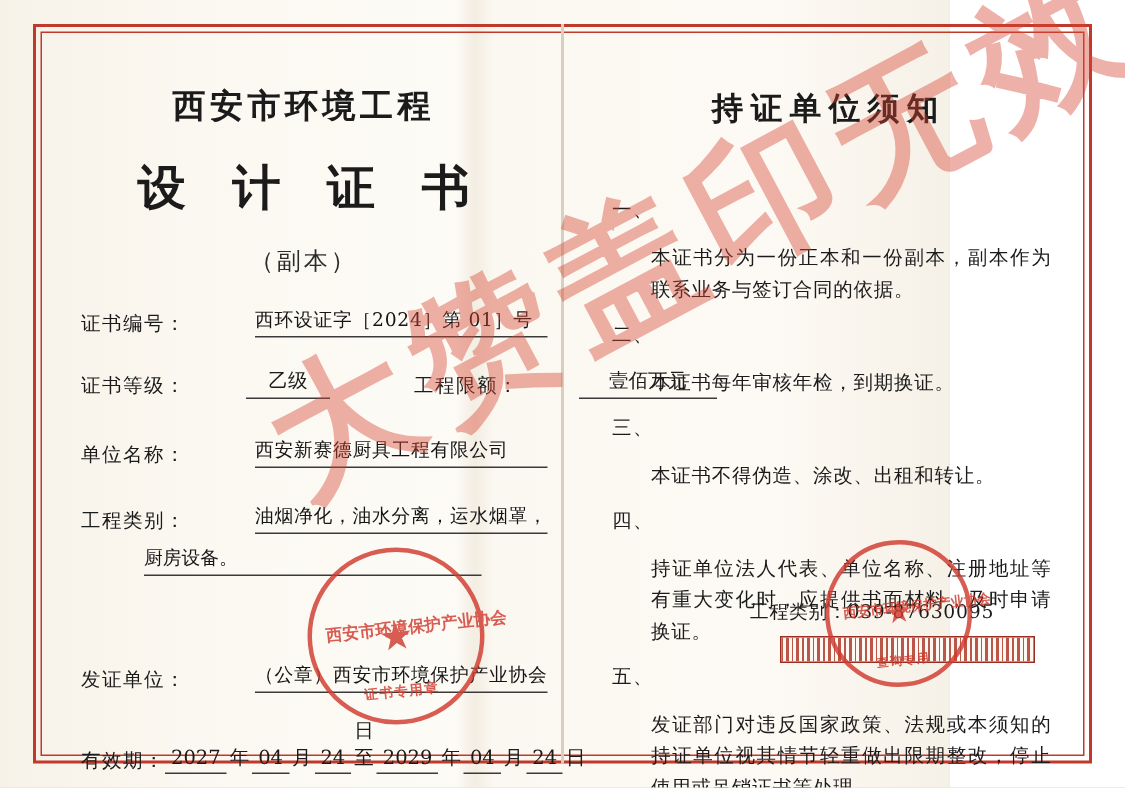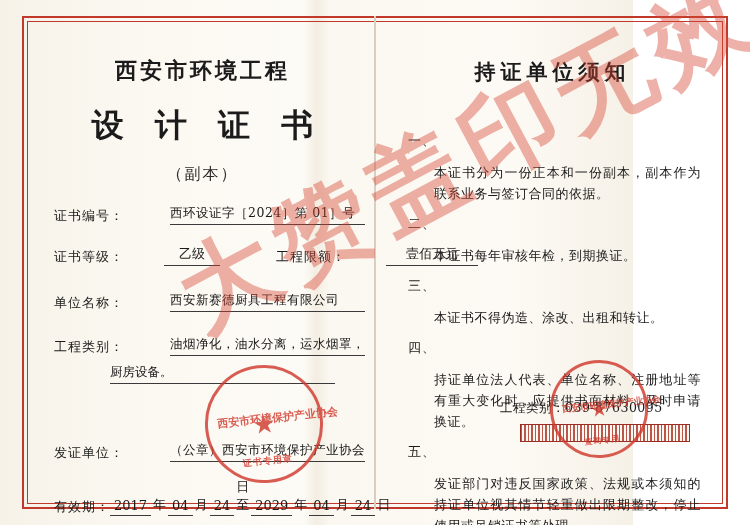--- a/index.html
+++ b/index.html
@@ -112,21 +112,21 @@
   .val-ul {
     border-bottom: 1px solid #3a3a3a;
     padding: 0 6px 2px 6px;
     display: inline-block;
     min-width: 44px;
     text-align: center;
   }
   .val-ul.wide { min-width: 80px; }
   .cont-line {
     margin-top: 8px;
-    margin-left: 70px;
+    margin-left: 56px;
     padding-bottom: 2px;
     border-bottom: 1px solid #3a3a3a;
     font-family: "DejaVu Serif", serif;
     font-size: 12.5px;
     color: #151515;
     width: 225px;
   }
   .date-row {
     display: flex;
     align-items: flex-end;
@@ -296,21 +296,21 @@
     </div>
     <div class="cont-line">厨房设备。</div>
 
     <div class="field-row" style="margin-top:58px;justify-content:space-between;">
       <span class="field-label">发证单位：</span>
       <span class="field-value">（公章）西安市环境保护产业协会</span>
     </div>
 
     <div class="date-row">
       <span class="field-label">有效期：</span>
-      <span class="seg">2017</span>
+      <span class="seg">2027</span>
       <span class="unit">年</span>
       <span class="seg">04</span>
       <span class="unit">月</span>
       <span class="seg">24</span>
       <span class="unit">日至</span>
       <span class="seg">2029</span>
       <span class="unit">年</span>
       <span class="seg">04</span>
       <span class="unit">月</span>
       <span class="seg">24</span>

